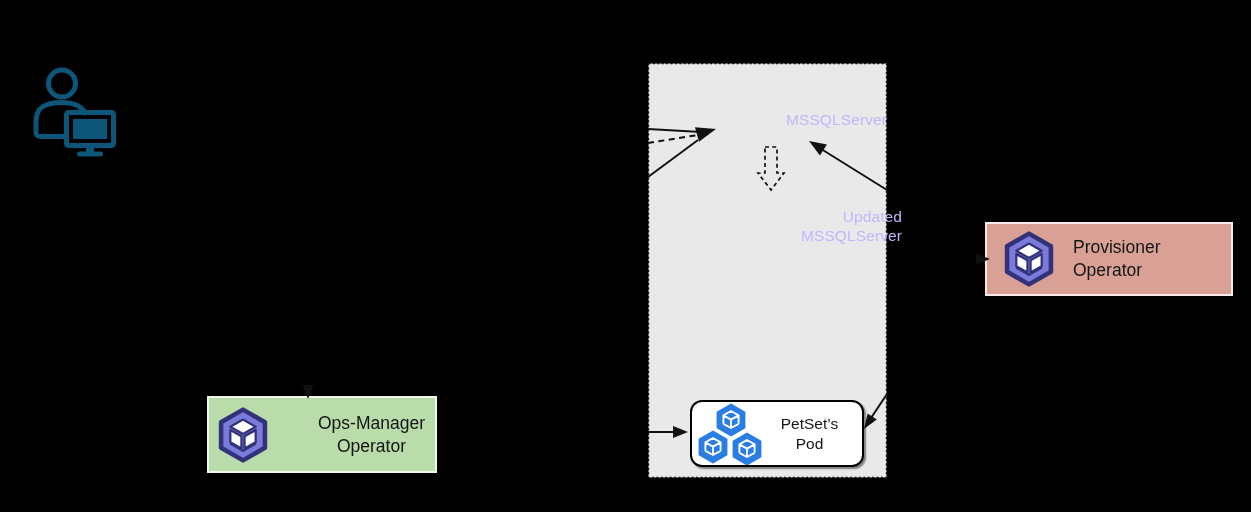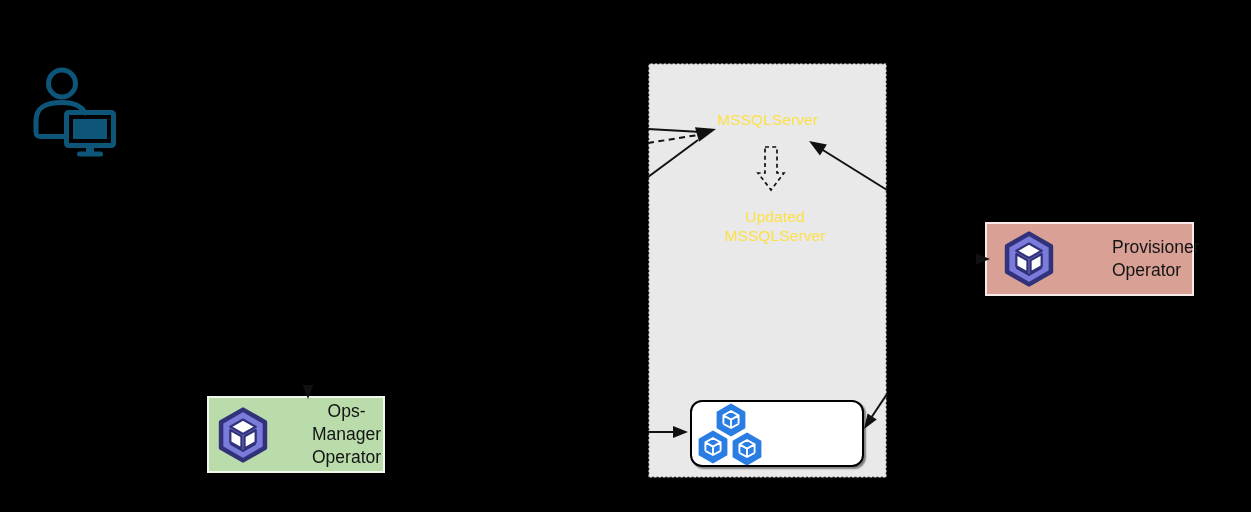--- a/index.html
+++ b/index.html
@@ -4,21 +4,21 @@
 <style>
   html,body{margin:0;padding:0;background:#000;}
   #canvas{
     position:relative;width:1251px;height:512px;background:#000;overflow:hidden;
     font-family:"Liberation Sans", sans-serif;
   }
   .layer{position:absolute;left:0;top:0;width:1251px;height:512px;}
   .no-events{pointer-events:none;}
   
   .panel-label{
-    position:absolute;color:#fde047;text-align:center;
+    position:absolute;color:#c4b5fd;text-align:right;
     font-size:15.5px;line-height:19px;letter-spacing:.1px;
   }
   #mssql-label{left:648px;top:110px;width:239px;}
   #updated-label{left:648px;top:207px;width:254px;}
   .label-line{display:block;}
   
   #petset-box{
     position:absolute;left:690px;top:400px;width:174px;height:67px;
     box-sizing:border-box;background:#ffffff;border:2px solid #000;
     border-radius:12px;display:flex;align-items:center;
@@ -27,22 +27,22 @@
   #petset-box .pods{margin-left:5px;flex:0 0 auto;}
   #petset-box .txt{
     flex:1 1 auto;text-align:center;color:#151515;
     font-size:15.5px;line-height:20px;padding-right:6px;
   }
   
   .op-box{
     position:absolute;box-sizing:border-box;display:flex;align-items:center;
     border:2px solid rgba(255,255,255,.78);
   }
-  #ops-box{left:207px;top:396px;width:178px;height:77px;background:#b9dcaa;gap:40px;}
-  #prov-box{left:985px;top:222px;width:209px;height:74px;background:#d9a096;gap:39px;}
+  #ops-box{left:207px;top:396px;width:230px;height:77px;background:#b9dcaa;gap:40px;}
+  #prov-box{left:985px;top:222px;width:248px;height:74px;background:#d9a096;}
   .op-box .op-icon{flex:0 0 auto;}
   #ops-box .op-icon{margin-left:5px;}
   #prov-box .op-icon{margin-left:13px;}
   .op-txt{color:#141414;font-size:17.5px;line-height:23px;}
   #ops-box .op-txt{flex:1 1 auto;text-align:center;padding-right:4px;}
   #prov-box .op-txt{margin-left:15px;text-align:left;}
   
   #user-icon{position:absolute;left:33px;top:66px;}
 </style>
 </head>
@@ -79,20 +79,24 @@
       <defs>
         <g id="podcube">
           <polygon points="0,-15.5 13.4,-7.75 13.4,7.75 0,15.5 -13.4,7.75 -13.4,-7.75" fill="#2a7de2" stroke="#2a7de2" stroke-width="2" stroke-linejoin="round"></polygon>
           <path d="M0,-9 L7.6,-4.7 L0,-0.4 L-7.6,-4.7 Z M-7.6,-4.7 L-7.6,3.8 M7.6,-4.7 L7.6,3.8 M0,-0.4 L0,8 M-7.6,3.8 L0,8 L7.6,3.8" fill="none" stroke="#fff" stroke-width="1.9" stroke-linejoin="round"></path>
         </g>
       </defs>
       <use href="#podcube" x="34" y="17"></use>
       <use href="#podcube" x="16" y="44"></use>
       <use href="#podcube" x="50" y="46"></use>
     </svg>
+    <div class="txt">
+      <span class="label-line">PetSet’s</span>
+      <span class="label-line">Pod</span>
+    </div>
   </div>
 
   <div id="ops-box" class="op-box">
     <svg class="op-icon" width="58" height="58" viewBox="-32 -32 64 64">
       <polygon points="0,-28 24.2,-14 24.2,14 0,28 -24.2,14 -24.2,-14" fill="#7b7bdc" stroke="#32327a" stroke-width="5" stroke-linejoin="round"></polygon>
       <path d="M0,-17 L14,-9 L0,-1 L-14,-9 Z" fill="#fff" stroke="#32327a" stroke-width="2.5" stroke-linejoin="round"></path>
       <path d="M-14,-5.5 L-1.7,1.4 L-1.7,15 L-14,8 Z" fill="#fff" stroke="#32327a" stroke-width="2.5" stroke-linejoin="round"></path>
       <path d="M14,-5.5 L1.7,1.4 L1.7,15 L14,8 Z" fill="#fff" stroke="#32327a" stroke-width="2.5" stroke-linejoin="round"></path>
       <path d="M-14,9.5 L0,17.5 L14,9.5" fill="none" stroke="#32327a" stroke-width="2.5" stroke-linejoin="round"></path>
     </svg>

